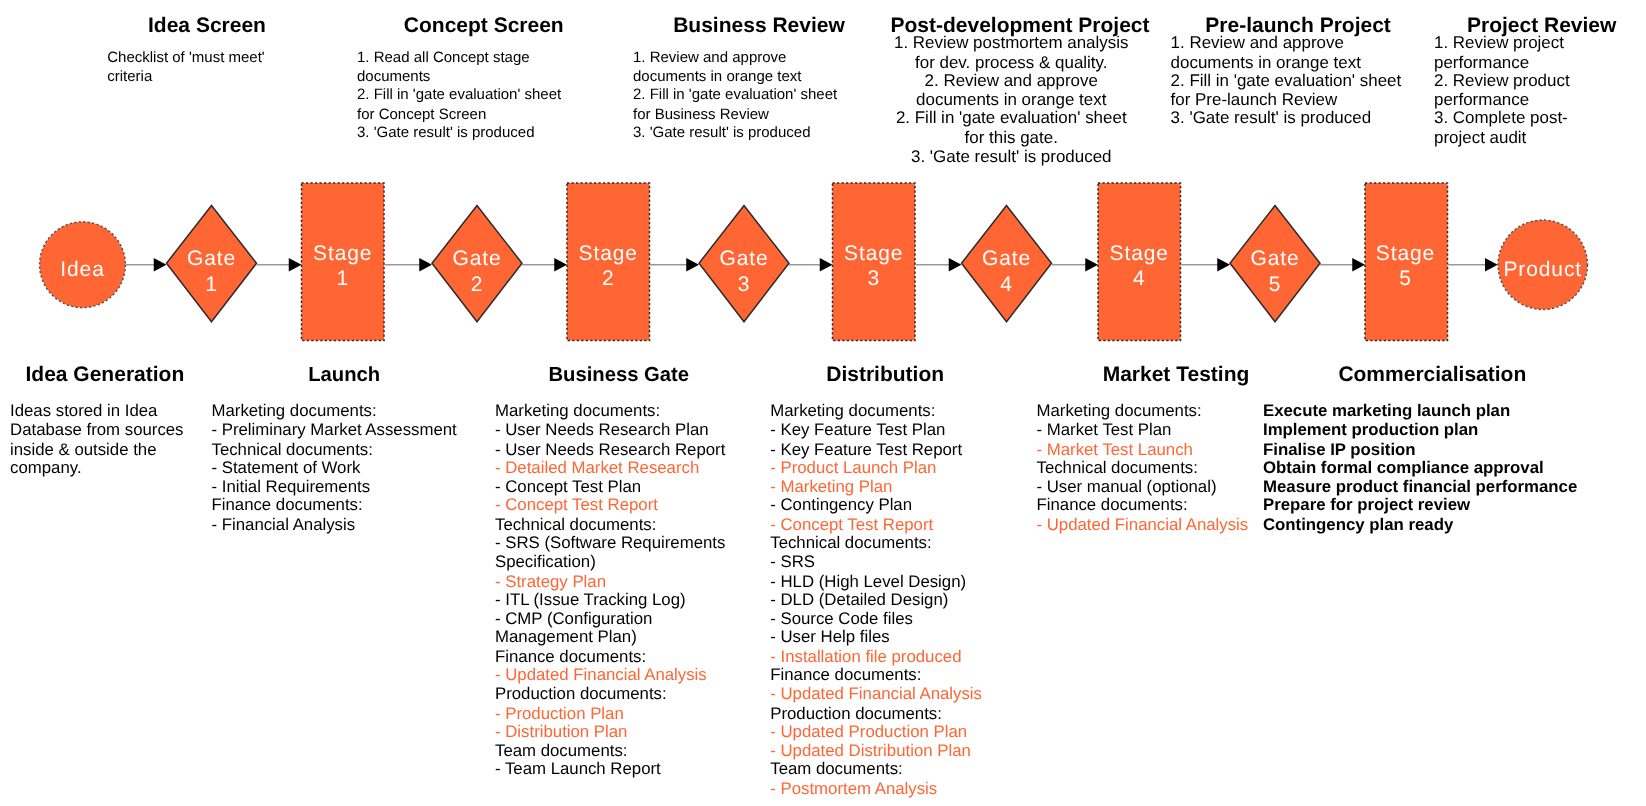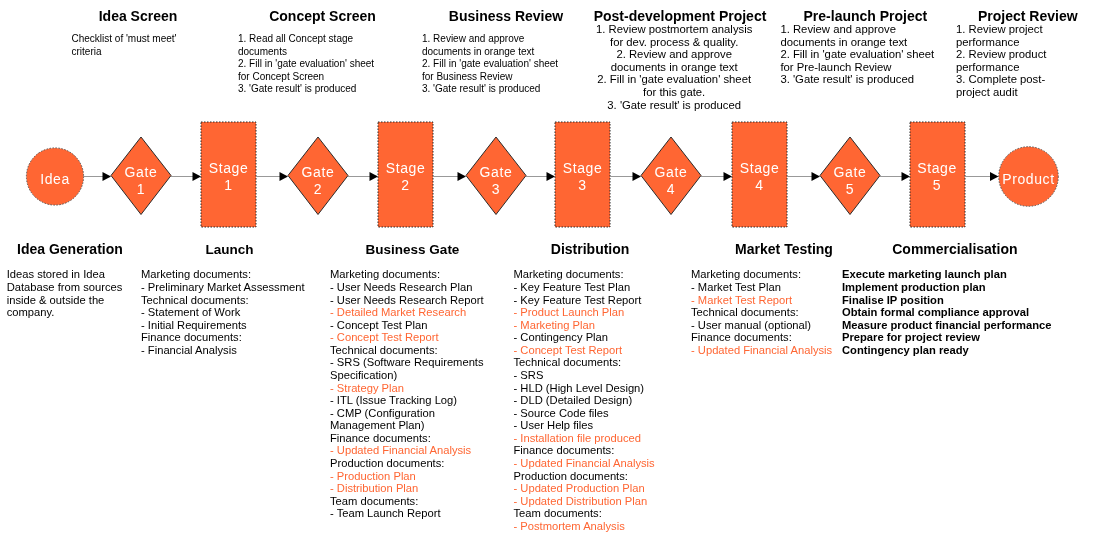--- a/index.html
+++ b/index.html
@@ -101,14 +101,14 @@
 <div class="bt" style="left:79.5px;font-size:13.5px;">Launch</div>
 <div class="bt" style="left:262.5px;font-size:13.5px;">Business Gate</div>
 <div class="bt" style="left:440.1px;">Distribution</div>
 <div class="bt" style="left:634px;">Market Testing</div>
 <div class="bt" style="left:804.9px;">Commercialisation</div>
 
 <div class="bb" style="left:6.7px;">Ideas stored in Idea<br>Database from sources<br>inside &amp; outside the<br>company.</div>
 <div class="bb" style="left:141px;">Marketing documents:<br>- Preliminary Market Assessment<br>Technical documents:<br>- Statement of Work<br>- Initial Requirements<br>Finance documents:<br>- Financial Analysis</div>
 <div class="bb" style="left:330px;">Marketing documents:<br>- User Needs Research Plan<br>- User Needs Research Report<br><span class="o">- Detailed Market Research</span><br>- Concept Test Plan<br><span class="o">- Concept Test Report</span><br>Technical documents:<br>- SRS (Software Requirements<br>Specification)<br><span class="o">- Strategy Plan</span><br>- ITL (Issue Tracking Log)<br>- CMP (Configuration<br>Management Plan)<br>Finance documents:<br><span class="o">- Updated Financial Analysis</span><br>Production documents:<br><span class="o">- Production Plan</span><br><span class="o">- Distribution Plan</span><br>Team documents:<br>- Team Launch Report</div>
 <div class="bb" style="left:513.5px;">Marketing documents:<br>- Key Feature Test Plan<br>- Key Feature Test Report<br><span class="o">- Product Launch Plan</span><br><span class="o">- Marketing Plan</span><br>- Contingency Plan<br><span class="o">- Concept Test Report</span><br>Technical documents:<br>- SRS<br>- HLD (High Level Design)<br>- DLD (Detailed Design)<br>- Source Code files<br>- User Help files<br><span class="o">- Installation file produced</span><br>Finance documents:<br><span class="o">- Updated Financial Analysis</span><br>Production documents:<br><span class="o">- Updated Production Plan</span><br><span class="o">- Updated Distribution Plan</span><br>Team documents:<br><span class="o">- Postmortem Analysis</span></div>
-<div class="bb" style="left:691px;">Marketing documents:<br>- Market Test Plan<br><span class="o">- Market Test Report</span><br>Technical documents:<br>- User manual (optional)<br>Finance documents:<br><span class="o">- Updated Financial Analysis</span></div>
+<div class="bb" style="left:691px;">Marketing documents:<br>- Market Test Plan<br><span class="o">- Market Test Launch</span><br>Technical documents:<br>- User manual (optional)<br>Finance documents:<br><span class="o">- Updated Financial Analysis</span></div>
 <div class="bb" style="left:842px;font-weight:bold;">Execute marketing launch plan<br>Implement production plan<br>Finalise IP position<br>Obtain formal compliance approval<br>Measure product financial performance<br>Prepare for project review<br>Contingency plan ready</div>
 
 </body></html>

